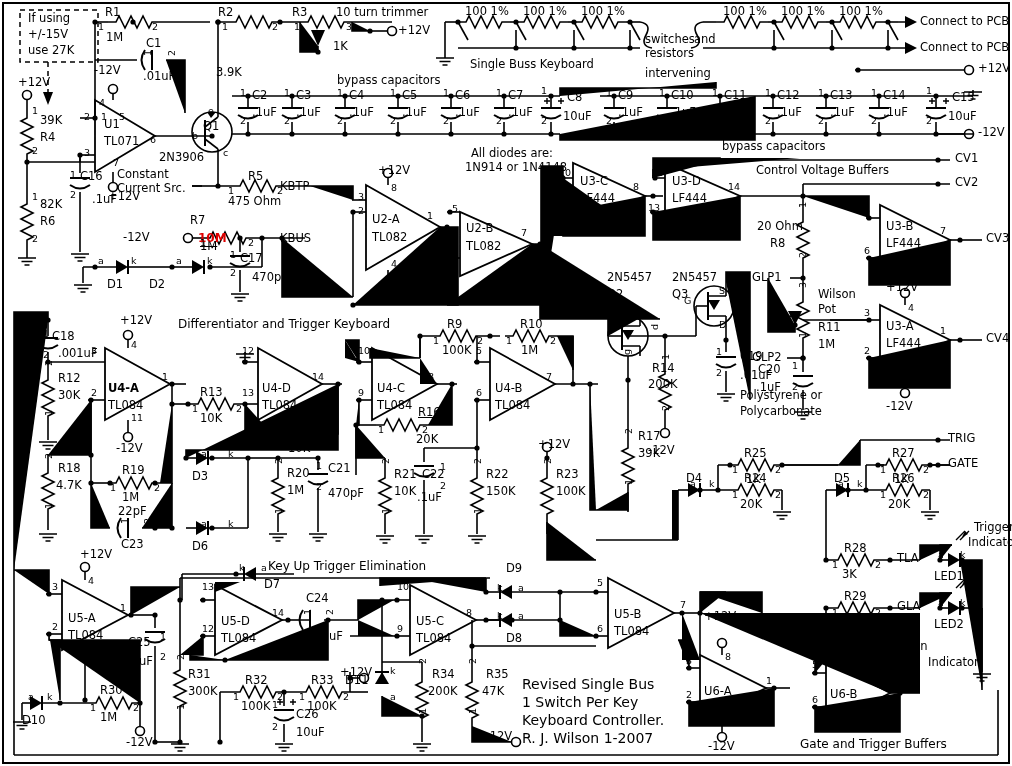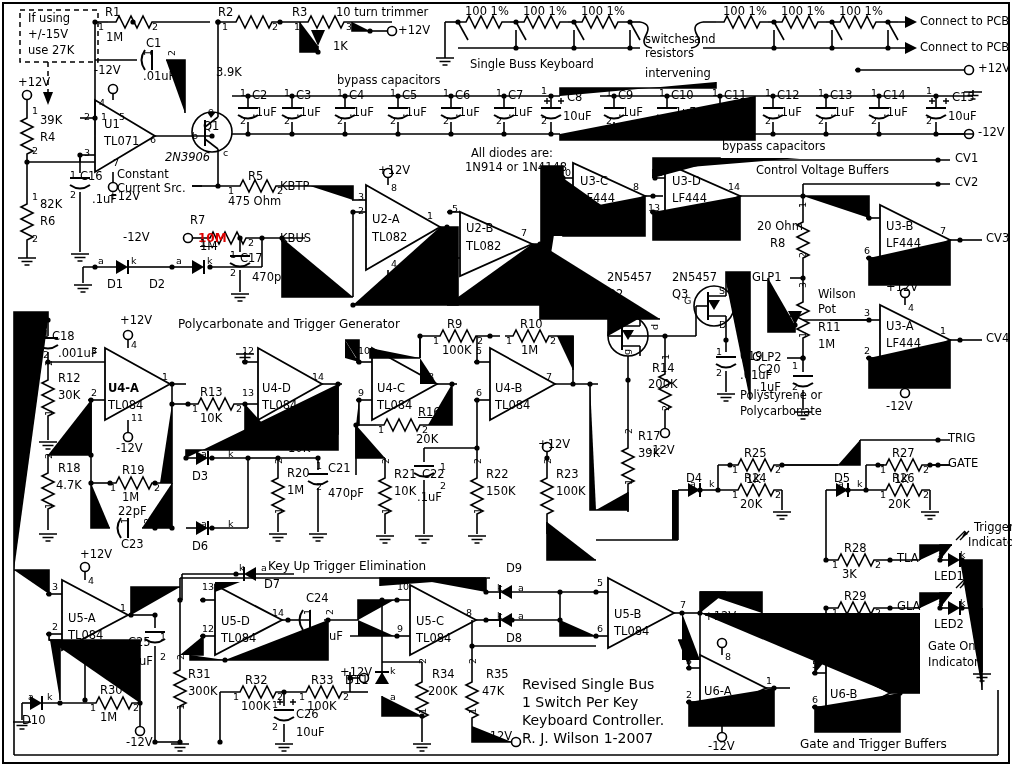--- a/index.html
+++ b/index.html
@@ -1135,21 +1135,21 @@
 <div class="lbl pin" style="left:150px;top:135px;">6</div>
 <div class="lbl" style="left:104px;top:118px;">U1</div>
 <div class="lbl" style="left:104px;top:135px;">TL071</div>
 <div class="lbl" style="left:108px;top:190px;">+12V</div>
 <div class="lbl" style="left:80px;top:170px;">C16</div>
 <div class="lbl" style="left:92px;top:193px;">.1uF</div>
 <div class="lbl pin" style="left:70px;top:170px;">1</div>
 <div class="lbl pin" style="left:70px;top:190px;">2</div>
 
 <div class="lbl" style="left:203px;top:120px;">Q1</div>
-<div class="lbl" style="left:165px;top:151px;font-style:italic;">2N3906</div>
+<div class="lbl" style="left:159px;top:151px;">2N3906</div>
 <div class="lbl pin" style="left:208px;top:106px;">e</div>
 <div class="lbl pin" style="left:192px;top:131px;">b</div>
 <div class="lbl pin" style="left:223px;top:148px;">c</div>
 
 <div class="lbl" style="left:117px;top:168px;">Constant</div>
 <div class="lbl" style="left:117px;top:182px;">Current Src.</div>
 
 <div class="lbl" style="left:248px;top:170px;">R5</div>
 <div class="lbl" style="left:228px;top:195px;">475 Ohm</div>
 <div class="lbl pin" style="left:228px;top:186px;">1</div>
@@ -1357,21 +1357,21 @@
 <div class="lbl pin" style="left:716px;top:347px;">1</div>
 <div class="lbl pin" style="left:716px;top:368px;">2</div>
 <div class="lbl" style="left:740px;top:389px;">Polystyrene or</div>
 <div class="lbl" style="left:740px;top:405px;">Polycarbonate</div>
 
 <div class="lbl" style="left:638px;top:430px;">R17</div>
 <div class="lbl" style="left:638px;top:447px;">39K</div>
 <div class="lbl pinv" style="left:624px;top:434px;">2</div>
 <div class="lbl pinv" style="left:624px;top:485px;">1</div>
 
-<div class="lbl mid" style="left:178px;top:318px;">Polycarbonate and Trigger Generator</div>
+<div class="lbl mid" style="left:178px;top:318px;">Differentiator and Trigger Keyboard</div>
 <div class="lbl" style="left:52px;top:330px;">C18</div>
 <div class="lbl" style="left:58px;top:347px;">.001uF</div>
 <div class="lbl pin" style="left:43px;top:329px;">1</div>
 <div class="lbl pin" style="left:43px;top:350px;">2</div>
 <div class="lbl" style="left:58px;top:372px;">R12</div>
 <div class="lbl" style="left:58px;top:389px;">30K</div>
 <div class="lbl pinv" style="left:44px;top:366px;">2</div>
 <div class="lbl pinv" style="left:44px;top:416px;">1</div>
 
 <div class="lbl" style="left:120px;top:314px;">+12V</div>
@@ -1505,21 +1505,21 @@
 <div class="lbl pin" style="left:875px;top:608px;">2</div>
 <div class="lbl" style="left:897px;top:600px;">GLA</div>
 <div class="lbl pin" style="left:938px;top:550px;">a</div>
 <div class="lbl pin" style="left:960px;top:550px;">k</div>
 <div class="lbl" style="left:934px;top:570px;">LED1</div>
 <div class="lbl pin" style="left:938px;top:598px;">a</div>
 <div class="lbl pin" style="left:960px;top:598px;">k</div>
 <div class="lbl" style="left:934px;top:618px;">LED2</div>
 <div class="lbl" style="left:974px;top:521px;">Trigger</div>
 <div class="lbl" style="left:968px;top:536px;">Indicator</div>
-<div class="lbl" style="left:928px;top:640px;">Gate On</div>
+<div class="lbl" style="left:880px;top:640px;">Gate On</div>
 <div class="lbl" style="left:928px;top:656px;">Indicator</div>
 
 <div class="lbl mid" style="left:268px;top:560px;">Key Up Trigger Elimination</div>
 <div class="lbl" style="left:80px;top:548px;">+12V</div>
 <div class="lbl pin" style="left:52px;top:582px;">3</div>
 <div class="lbl pin" style="left:52px;top:622px;">2</div>
 <div class="lbl pin" style="left:88px;top:576px;">4</div>
 <div class="lbl pin" style="left:88px;top:645px;">11</div>
 <div class="lbl pin" style="left:120px;top:603px;">1</div>
 <div class="lbl" style="left:68px;top:612px;">U5-A</div>

